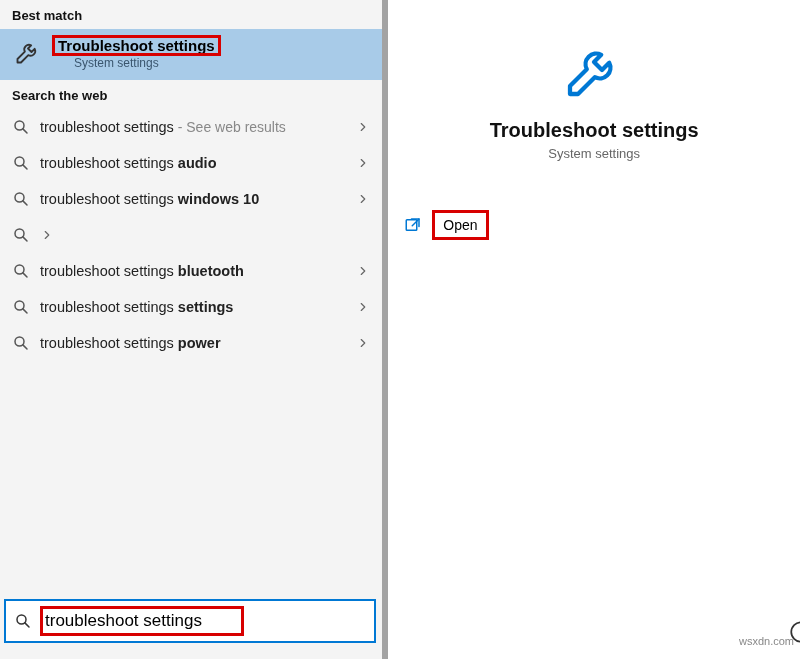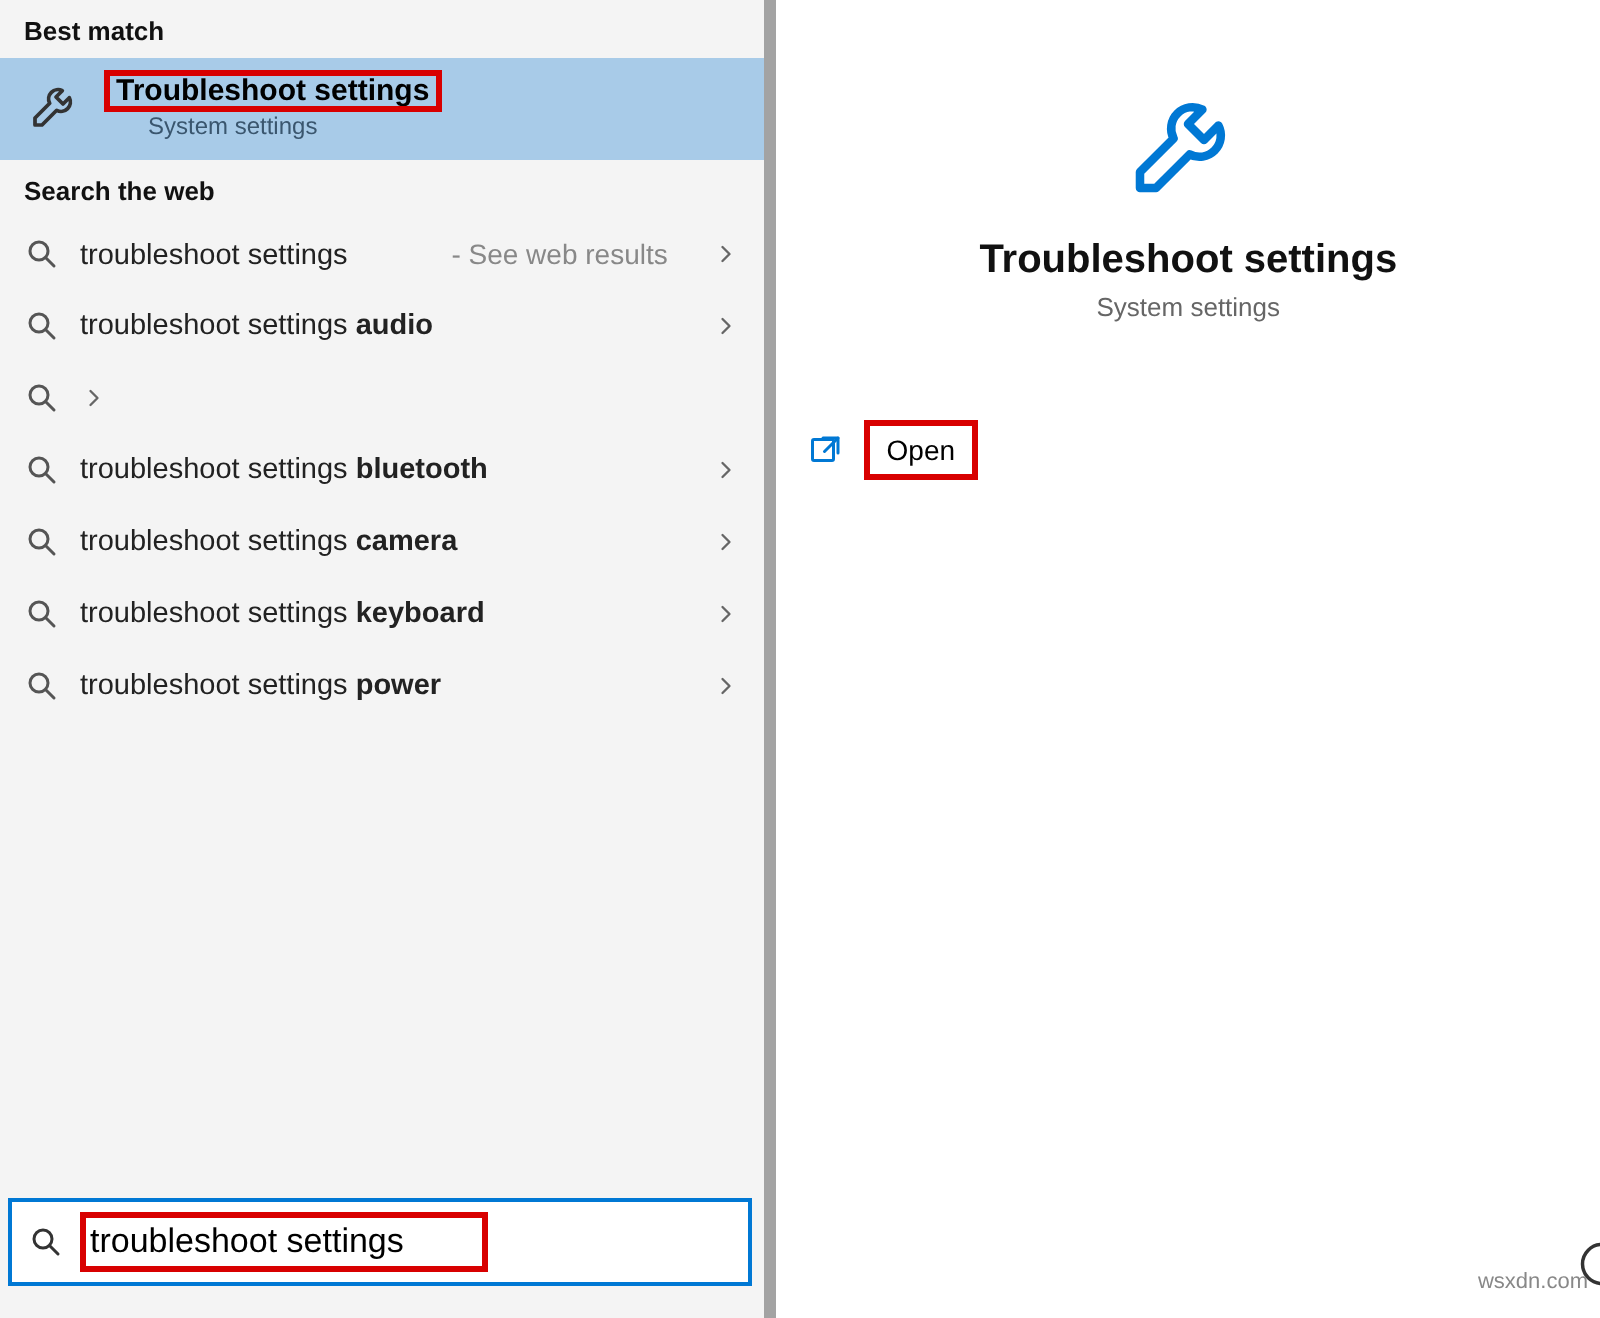--- a/index.html
+++ b/index.html
@@ -58,21 +58,21 @@
     display: flex;
     align-items: center;
     padding: 9px 12px;
     gap: 10px;
     cursor: pointer;
     position: relative;
   }
   .mag-icon { width: 18px; height: 18px; color: #555; flex-shrink: 0; }
   .web-text { flex: 1; font-size: 14.5px; color: #222; }
   .web-text .suffix-bold { font-weight: 700; }
-  .web-text .grey { color: #888; font-size: 14px; margin-left: 48px; }
+  .web-text .grey { color: #888; font-size: 14px; }
   .chevron {
     width: 14px; height: 14px; color: #666;
   }
   
   .search-bar {
     position: absolute;
     bottom: 18px;
     left: 6px;
     width: 368px;
     height: 40px;
@@ -195,50 +195,50 @@
           <span class="web-text"><span>troubleshoot settings </span><span class="suffix-bold">audio</span></span>
           <span class="chevron"><svg viewBox="0 0 24 24" fill="none" stroke="#666" stroke-width="2" stroke-linecap="round" stroke-linejoin="round">
               <polyline points="9 6 15 12 9 18"></polyline>
             </svg></span>
         </div>
         <div class="web-item">
           <span class="mag-icon"><svg viewBox="0 0 24 24" fill="none" stroke="#555" stroke-width="2" stroke-linecap="round">
               <circle cx="10" cy="10" r="6"></circle>
               <line x1="20" y1="20" x2="14.5" y2="14.5"></line>
             </svg></span>
+          <span class="web-text"><span>troubleshoot settings </span><span class="suffix-bold">windows 10</span></span>
+          <span class="chevron"><svg viewBox="0 0 24 24" fill="none" stroke="#666" stroke-width="2" stroke-linecap="round" stroke-linejoin="round">
+              <polyline points="9 6 15 12 9 18"></polyline>
+            </svg></span>
+        </div>
+        <div class="web-item">
+          <span class="mag-icon"><svg viewBox="0 0 24 24" fill="none" stroke="#555" stroke-width="2" stroke-linecap="round">
+              <circle cx="10" cy="10" r="6"></circle>
+              <line x1="20" y1="20" x2="14.5" y2="14.5"></line>
+            </svg></span>
           <span class="chevron"><svg viewBox="0 0 24 24" fill="none" stroke="#666" stroke-width="2" stroke-linecap="round" stroke-linejoin="round">
               <polyline points="9 6 15 12 9 18"></polyline>
             </svg></span>
         </div>
         <div class="web-item">
           <span class="mag-icon"><svg viewBox="0 0 24 24" fill="none" stroke="#555" stroke-width="2" stroke-linecap="round">
               <circle cx="10" cy="10" r="6"></circle>
               <line x1="20" y1="20" x2="14.5" y2="14.5"></line>
             </svg></span>
           <span class="web-text"><span>troubleshoot settings </span><span class="suffix-bold">bluetooth</span></span>
           <span class="chevron"><svg viewBox="0 0 24 24" fill="none" stroke="#666" stroke-width="2" stroke-linecap="round" stroke-linejoin="round">
               <polyline points="9 6 15 12 9 18"></polyline>
             </svg></span>
         </div>
         <div class="web-item">
           <span class="mag-icon"><svg viewBox="0 0 24 24" fill="none" stroke="#555" stroke-width="2" stroke-linecap="round">
               <circle cx="10" cy="10" r="6"></circle>
               <line x1="20" y1="20" x2="14.5" y2="14.5"></line>
             </svg></span>
-          <span class="web-text"><span>troubleshoot settings </span><span class="suffix-bold">camera</span></span>
-          <span class="chevron"><svg viewBox="0 0 24 24" fill="none" stroke="#666" stroke-width="2" stroke-linecap="round" stroke-linejoin="round">
-              <polyline points="9 6 15 12 9 18"></polyline>
-            </svg></span>
-        </div>
-        <div class="web-item">
-          <span class="mag-icon"><svg viewBox="0 0 24 24" fill="none" stroke="#555" stroke-width="2" stroke-linecap="round">
-              <circle cx="10" cy="10" r="6"></circle>
-              <line x1="20" y1="20" x2="14.5" y2="14.5"></line>
-            </svg></span>
-          <span class="web-text"><span>troubleshoot settings </span><span class="suffix-bold">keyboard</span></span>
+          <span class="web-text"><span>troubleshoot settings </span><span class="suffix-bold">settings</span></span>
           <span class="chevron"><svg viewBox="0 0 24 24" fill="none" stroke="#666" stroke-width="2" stroke-linecap="round" stroke-linejoin="round">
               <polyline points="9 6 15 12 9 18"></polyline>
             </svg></span>
         </div>
         <div class="web-item">
           <span class="mag-icon"><svg viewBox="0 0 24 24" fill="none" stroke="#555" stroke-width="2" stroke-linecap="round">
               <circle cx="10" cy="10" r="6"></circle>
               <line x1="20" y1="20" x2="14.5" y2="14.5"></line>
             </svg></span>
           <span class="web-text"><span>troubleshoot settings </span><span class="suffix-bold">power</span></span>

